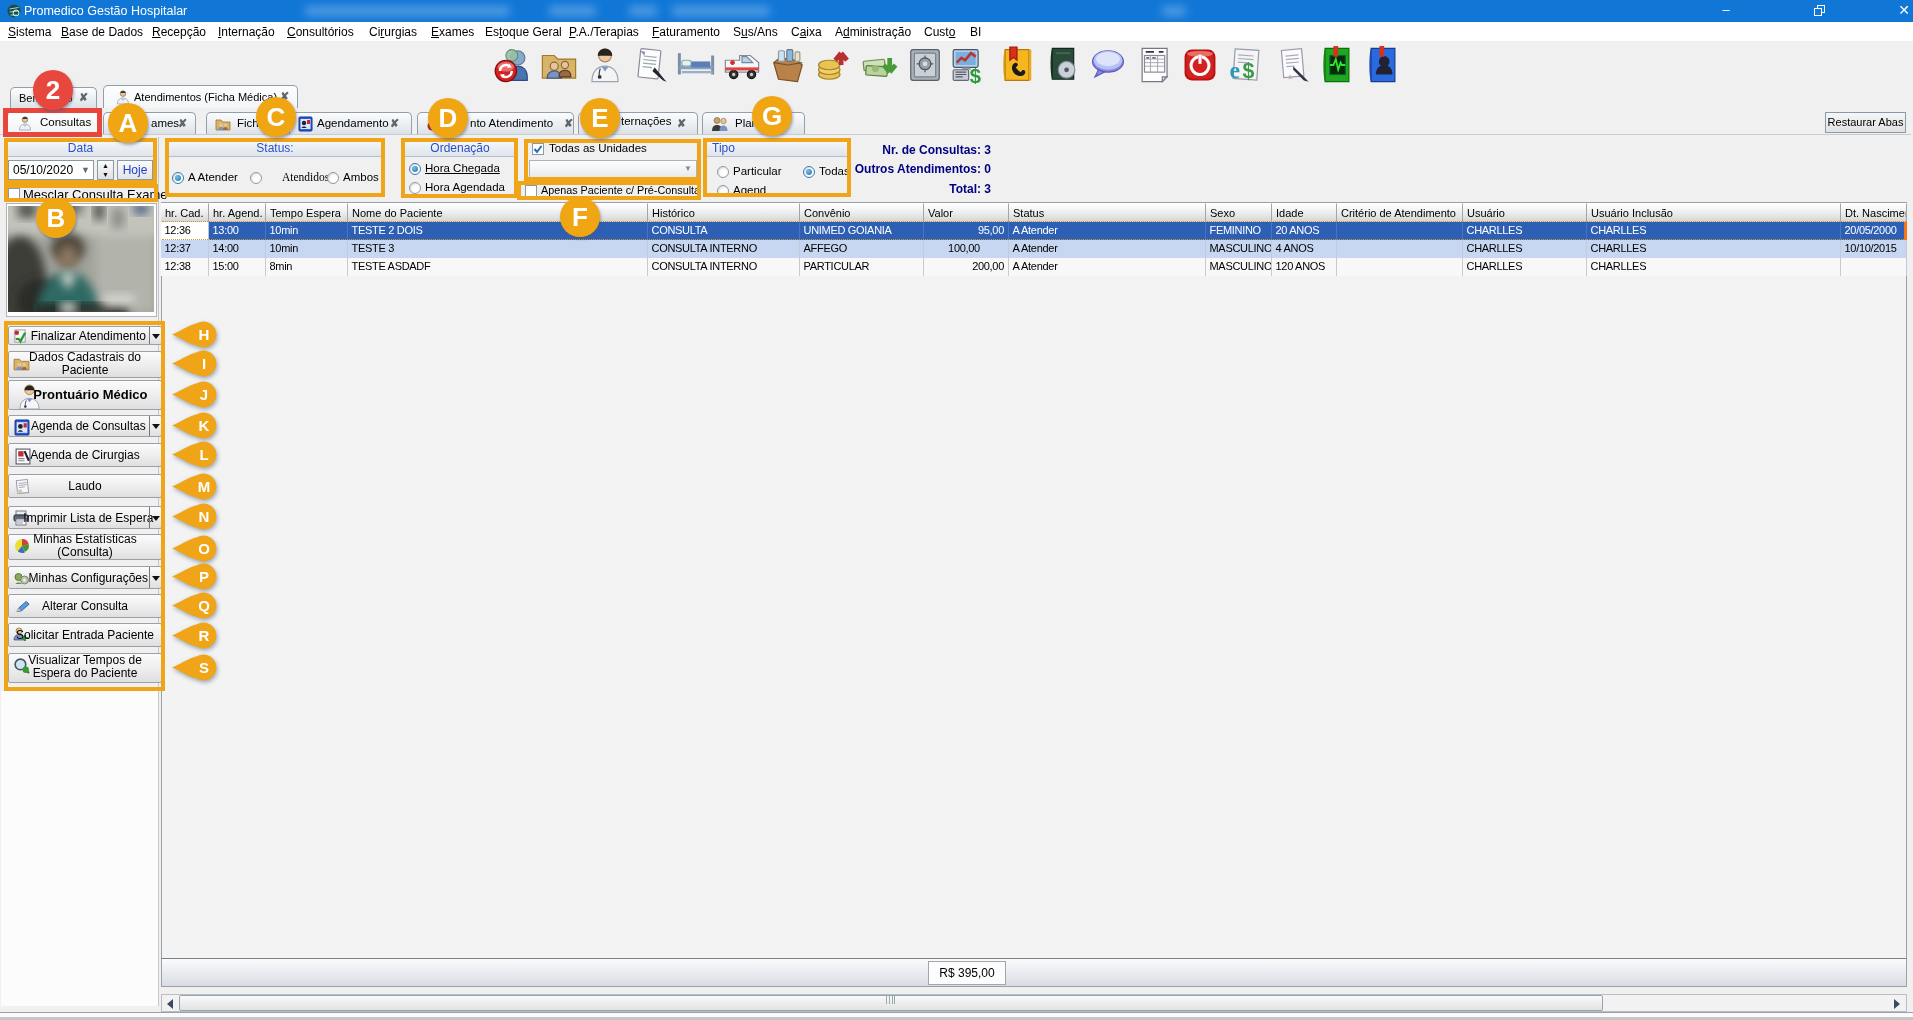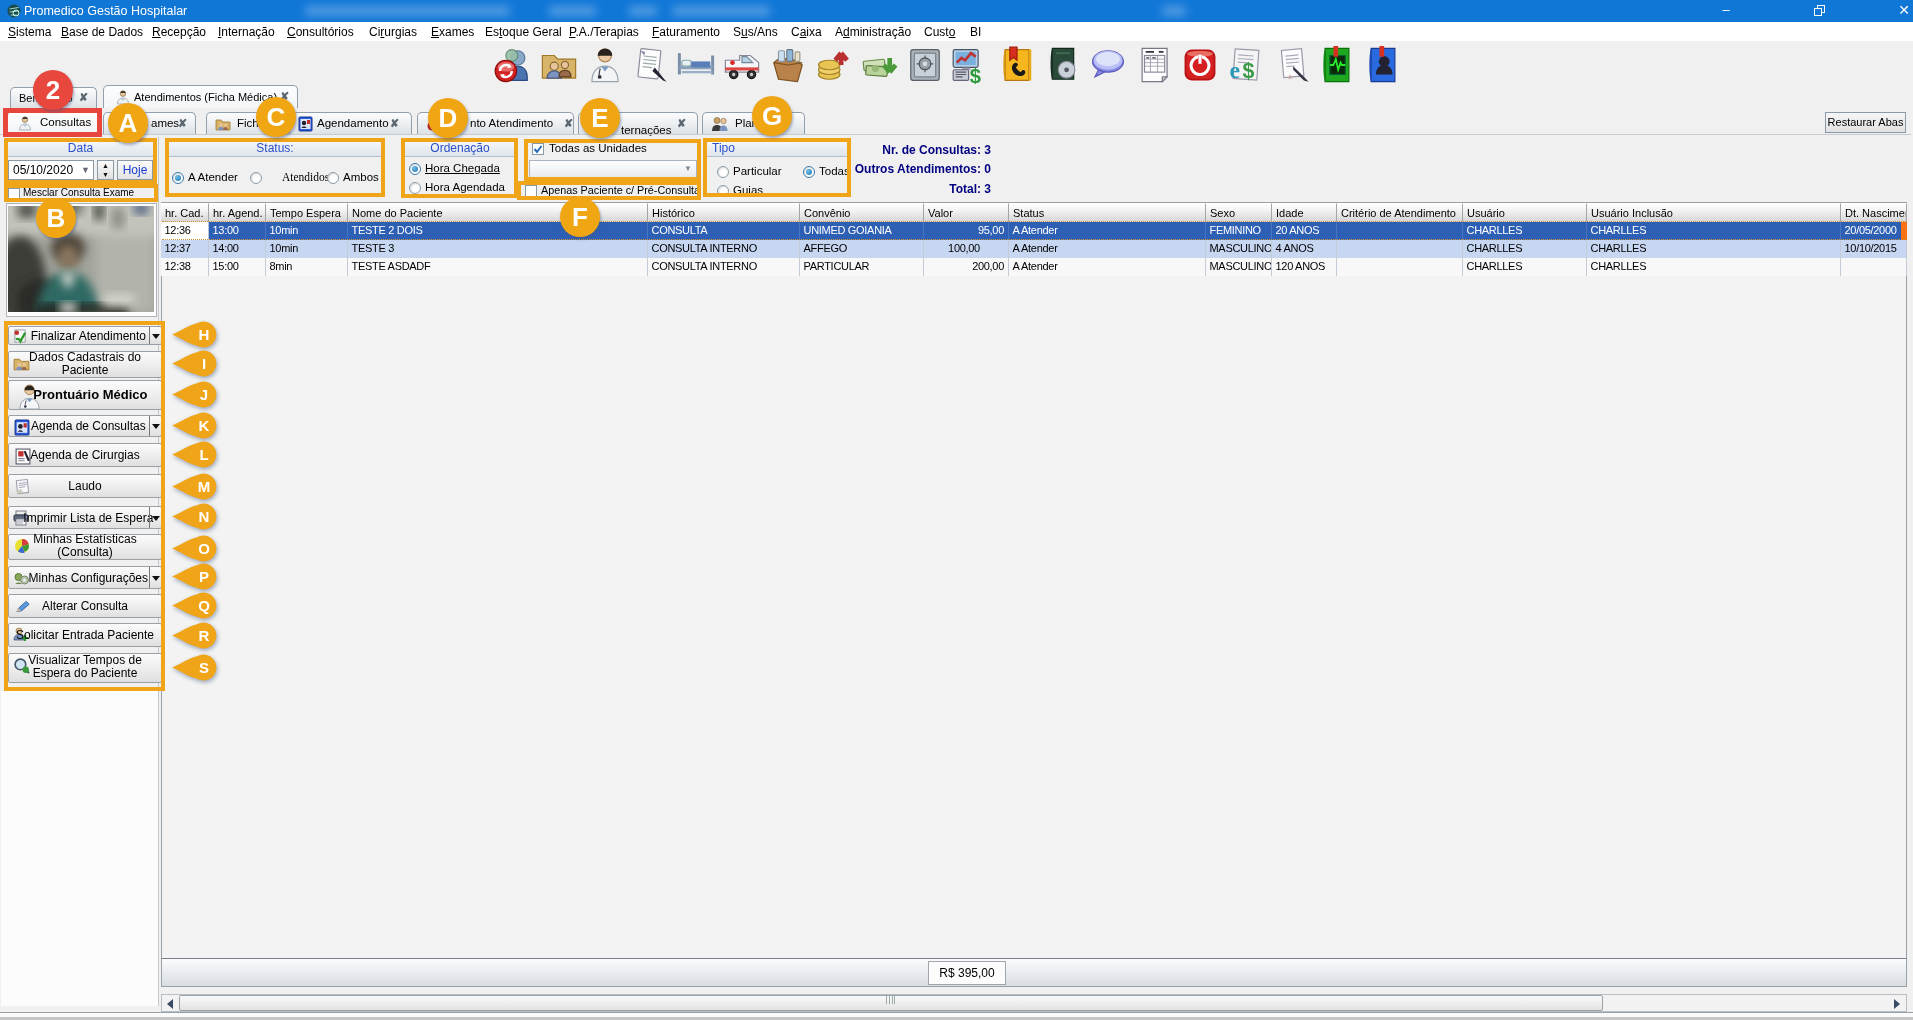--- a/index.html
+++ b/index.html
@@ -276,21 +276,21 @@
   </div>
 <div class="tab2" style="left:417px;top:112px;width:157px;height:22px;">
     <svg class="abs" style="left:9px;top:6px" width="13" height="13" viewBox="0 0 13 13">
       <circle cx="5" cy="7" r="4.5" fill="#c02020"></circle>
       <path d="M7 1l5 3-3 4z" fill="#801010"></path>
     </svg>
     <span class="abs" style="left:52px;top:4px">nto Atendimento</span>
     <span class="xx abs" style="left:146px;top:4px">✘</span>
   </div>
 <div class="tab2" style="left:578px;top:112px;width:120px;height:22px;">
-    <span class="abs" style="left:42px;top:11px">ternações</span>
+    <span class="abs" style="left:42px;top:2px">ternações</span>
     <span class="xx abs" style="left:98px;top:4px">✘</span>
   </div>
 <div class="tab2" style="left:702px;top:112px;width:103px;height:22px;">
     <svg class="abs" style="left:8px;top:3px" width="18" height="16" viewBox="0 0 18 16">
       <circle cx="6" cy="4.5" r="3" fill="#caa06a" stroke="#7a5a2a" stroke-width=".6"></circle>
       <path d="M1 15c0-4.5 2.4-6 5-6s5 1.5 5 6z" fill="#3a3a3a"></path>
       <circle cx="12.5" cy="5" r="2.7" fill="#e8c49a" stroke="#8a6a3a" stroke-width=".6"></circle>
       <path d="M8.5 15c0-4 2-5.4 4-5.4s4 1.4 4 5.4z" fill="#7a93c0"></path>
     </svg>
     <span class="abs" style="left:32px;top:4px">Plant</span>
@@ -300,21 +300,21 @@
 <div class="grp" style="left:6px;top:139px;width:149px;height:44px;">
     <div class="cap" style="text-align:center">Data</div>
   </div>
 <div class="abs" style="left:8px;top:160px;width:86px;height:20px;background:#fff;border:1px solid #8a9aa5;font-size:12px;line-height:18px;padding-left:4px;">05/10/2020<span class="abs" style="right:3px;top:0px;color:#667;font-size:9px;">▼</span></div>
 <div class="abs" style="left:97px;top:160px;width:17px;height:20px;background:linear-gradient(#fafafa,#e0e0e0);border:1px solid #8a9aa5;text-align:center;">
     <div style="font-size:7px;color:#111;line-height:9px;">▲</div>
     <div style="font-size:7px;color:#111;line-height:9px;">▼</div>
   </div>
 <div class="abs" style="left:117px;top:160px;width:36px;height:20px;background:linear-gradient(#fafafa,#e4e4e4);border:1px solid #8a9aa5;font-size:12px;color:#1a3fd0;text-align:center;line-height:18px;">Hoje</div>
 <div class="chk" style="left:8px;top:188px;"></div>
-<span class="lbl" style="left:23px;top:187px;font-size:10px;">Mesclar Consulta Exame</span>
+<span class="lbl" style="left:23px;top:187px;font-size:13px;">Mesclar Consulta Exame</span>
 <div class="grp" style="left:166px;top:139px;width:218px;height:57px;">
     <div class="cap" style="text-align:center">Status:</div>
   </div>
 <div class="radio sel" style="left:172px;top:172px;"></div>
 <span class="lbl" style="left:188px;top:171px;">A Atender</span>
 <div class="radio" style="left:250px;top:172px;"></div>
 <span class="lbl" style="left:282px;top:171px;font-family:Liberation Serif, serif;">Atendidos</span>
 <div class="radio" style="left:327px;top:172px;"></div>
 <span class="lbl" style="left:343px;top:171px;">Ambos</span>
 <div class="grp" style="left:403px;top:139px;width:114px;height:57px;">
@@ -337,21 +337,21 @@
 <div class="chk" style="left:525px;top:185px;"></div>
 <span class="lbl" style="left:541px;top:184px;font-size:10.8px;">Apenas Paciente c/ Pré-Consulta</span>
 <div class="grp" style="left:705px;top:139px;width:143px;height:57px;">
     <div class="cap" style="padding-left:6px;text-align:left">Tipo</div>
   </div>
 <div class="radio" style="left:717px;top:166px;"></div>
 <span class="lbl" style="left:733px;top:165px;">Particular</span>
 <div class="radio sel" style="left:803px;top:166px;"></div>
 <span class="lbl" style="left:819px;top:165px;">Todas</span>
 <div class="radio" style="left:717px;top:185px;"></div>
-<span class="lbl" style="left:733px;top:184px;">Guias</span>
+<span class="lbl" style="left:733px;top:184px;">Agend</span>
 <div class="abs" style="left:700px;top:143px;width:291px;height:16px;color:#000080;font-weight:bold;font-size:12px;text-align:right;">Nr. de Consultas: 3</div>
 <div class="abs" style="left:700px;top:162px;width:291px;height:16px;color:#000080;font-weight:bold;font-size:12px;text-align:right;">Outros Atendimentos: 0</div>
 <div class="abs" style="left:700px;top:182px;width:291px;height:16px;color:#000080;font-weight:bold;font-size:12px;text-align:right;">Total: 3</div>
 <div class="abs" style="left:6px;top:203px;width:151px;height:114px;border:1px solid #b0b4b8;background:#fdfdfd;">
 <div class="abs" style="left:1px;top:2px;width:146px;height:106px;overflow:hidden;background:#a8aaa2;">
 <svg width="146" height="106" viewBox="0 0 146 106">
         <defs>
           <filter id="bl" x="-30%" y="-30%" width="160%" height="160%">
             <feGaussianBlur stdDeviation="5"></feGaussianBlur>
           </filter>
@@ -507,21 +507,21 @@
 <div class="cell" style="left:348px;top:222px;width:300px;height:18px;background:#2d5fb4;color:#fff;border-right:1px solid #4a74c0;">TESTE 2 DOIS</div>
 <div class="cell" style="left:648px;top:222px;width:152px;height:18px;background:#2d5fb4;color:#fff;border-right:1px solid #4a74c0;">CONSULTA</div>
 <div class="cell" style="left:800px;top:222px;width:124px;height:18px;background:#2d5fb4;color:#fff;border-right:1px solid #4a74c0;">UNIMED GOIANIA</div>
 <div class="cell" style="left:924px;top:222px;width:85px;height:18px;background:#2d5fb4;color:#fff;border-right:1px solid #4a74c0;text-align:right;padding-right:4px;padding-left:0;">95,00</div>
 <div class="cell" style="left:1009px;top:222px;width:197px;height:18px;background:#2d5fb4;color:#fff;border-right:1px solid #4a74c0;">A Atender</div>
 <div class="cell" style="left:1206px;top:222px;width:66px;height:18px;background:#2d5fb4;color:#fff;border-right:1px solid #4a74c0;">FEMININO</div>
 <div class="cell" style="left:1272px;top:222px;width:65px;height:18px;background:#2d5fb4;color:#fff;border-right:1px solid #4a74c0;">20 ANOS</div>
 <div class="cell" style="left:1337px;top:222px;width:126px;height:18px;background:#2d5fb4;color:#fff;border-right:1px solid #4a74c0;"></div>
 <div class="cell" style="left:1463px;top:222px;width:124px;height:18px;background:#2d5fb4;color:#fff;border-right:1px solid #4a74c0;">CHARLLES</div>
 <div class="cell" style="left:1587px;top:222px;width:254px;height:18px;background:#2d5fb4;color:#fff;border-right:1px solid #4a74c0;">CHARLLES</div>
-<div class="cell" style="left:1841px;top:222px;width:66px;height:18px;background:#2d5fb4;color:#fff;border-right:6px solid #f97316;">20/05/2000</div>
+<div class="cell" style="left:1841px;top:222px;width:66px;height:18px;background:#2d5fb4;color:#fff;border-right:3px solid #f97316;">20/05/2000</div>
 <div class="cell" style="left:161px;top:240px;width:48px;height:30px;background:#c7d7f2;color:#000;">12:37</div>
 <div class="cell" style="left:209px;top:240px;width:57px;height:18px;background:#c7d7f2;color:#000;">14:00</div>
 <div class="cell" style="left:266px;top:240px;width:82px;height:18px;background:#c7d7f2;color:#000;">10min</div>
 <div class="cell" style="left:348px;top:240px;width:300px;height:30px;background:#c7d7f2;color:#000;">TESTE 3</div>
 <div class="cell" style="left:648px;top:240px;width:152px;height:18px;background:#c7d7f2;color:#000;">CONSULTA INTERNO</div>
 <div class="cell" style="left:800px;top:240px;width:124px;height:18px;background:#c7d7f2;color:#000;">AFFEGO</div>
 <div class="cell" style="left:924px;top:240px;width:85px;height:18px;background:#c7d7f2;color:#000;text-align:center;padding-right:4px;padding-left:0;">100,00</div>
 <div class="cell" style="left:1009px;top:240px;width:197px;height:18px;background:#c7d7f2;color:#000;">A Atender</div>
 <div class="cell" style="left:1206px;top:240px;width:66px;height:18px;background:#c7d7f2;color:#000;">MASCULINO</div>
 <div class="cell" style="left:1272px;top:240px;width:65px;height:18px;background:#c7d7f2;color:#000;">4 ANOS</div>

